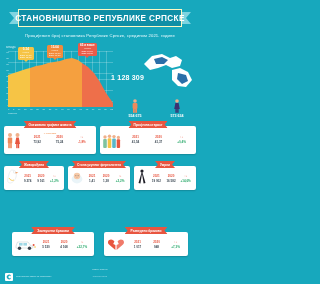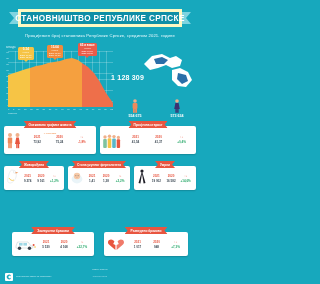--- a/index.html
+++ b/index.html
@@ -17,21 +17,21 @@
   }
   .ribbon-tail-l, .ribbon-tail-r {
     position: absolute; top: 3px; width: 16px; height: 12px;
     background: #7fd4e0;
   }
   .ribbon-tail-l { left: 9px; clip-path: polygon(0 0,100% 0,100% 100%,0 100%,5px 50%); }
   .ribbon-tail-r { right: 9px; clip-path: polygon(0 0,100% 0,calc(100% - 5px) 50%,100% 100%,0 100%); }
   .ribbon {
     position: absolute; left: 18px; right: 18px; top: 0; height: 18px;
     background: #0f8fa6;
-    border: 3px solid #fef9c3;
+    border: 1px solid #fef9c3;
     display: flex; align-items: center; justify-content: center;
   }
   .ribbon-text {
     color: #ffffff; font-size: 8.2px; font-weight: bold;
     letter-spacing: .35px; white-space: nowrap;
   }
 
   
   .subtitle {
     position: absolute; top: 33px; left: 0; width: 200px;

